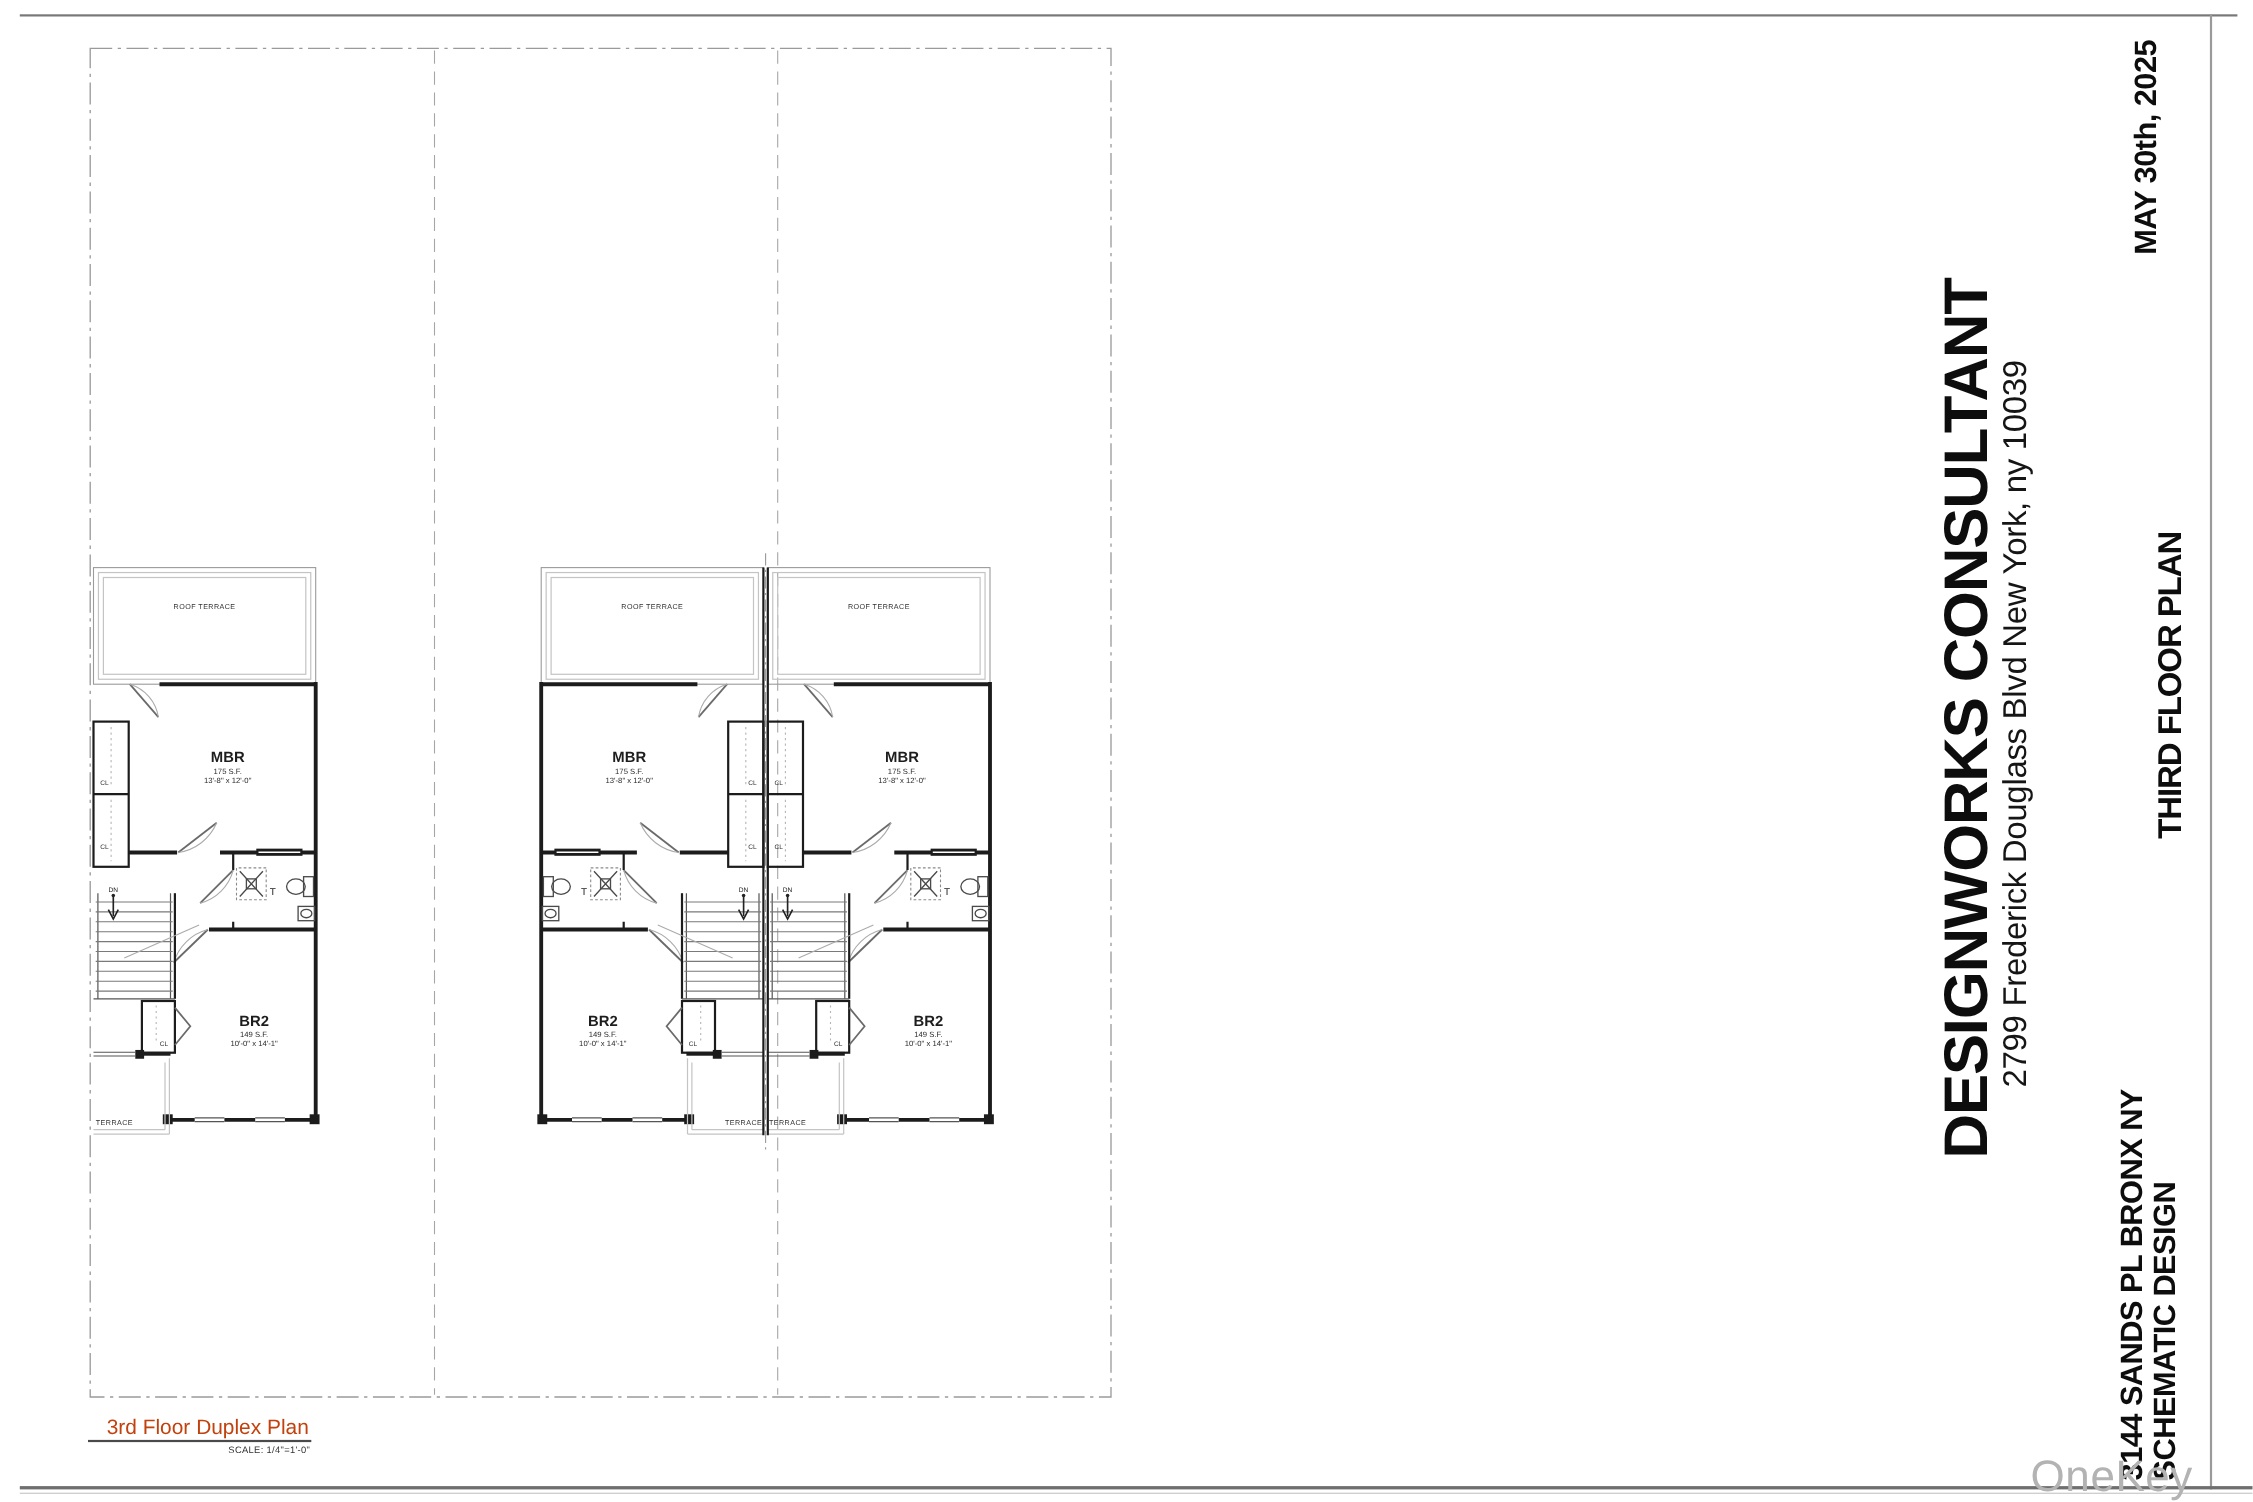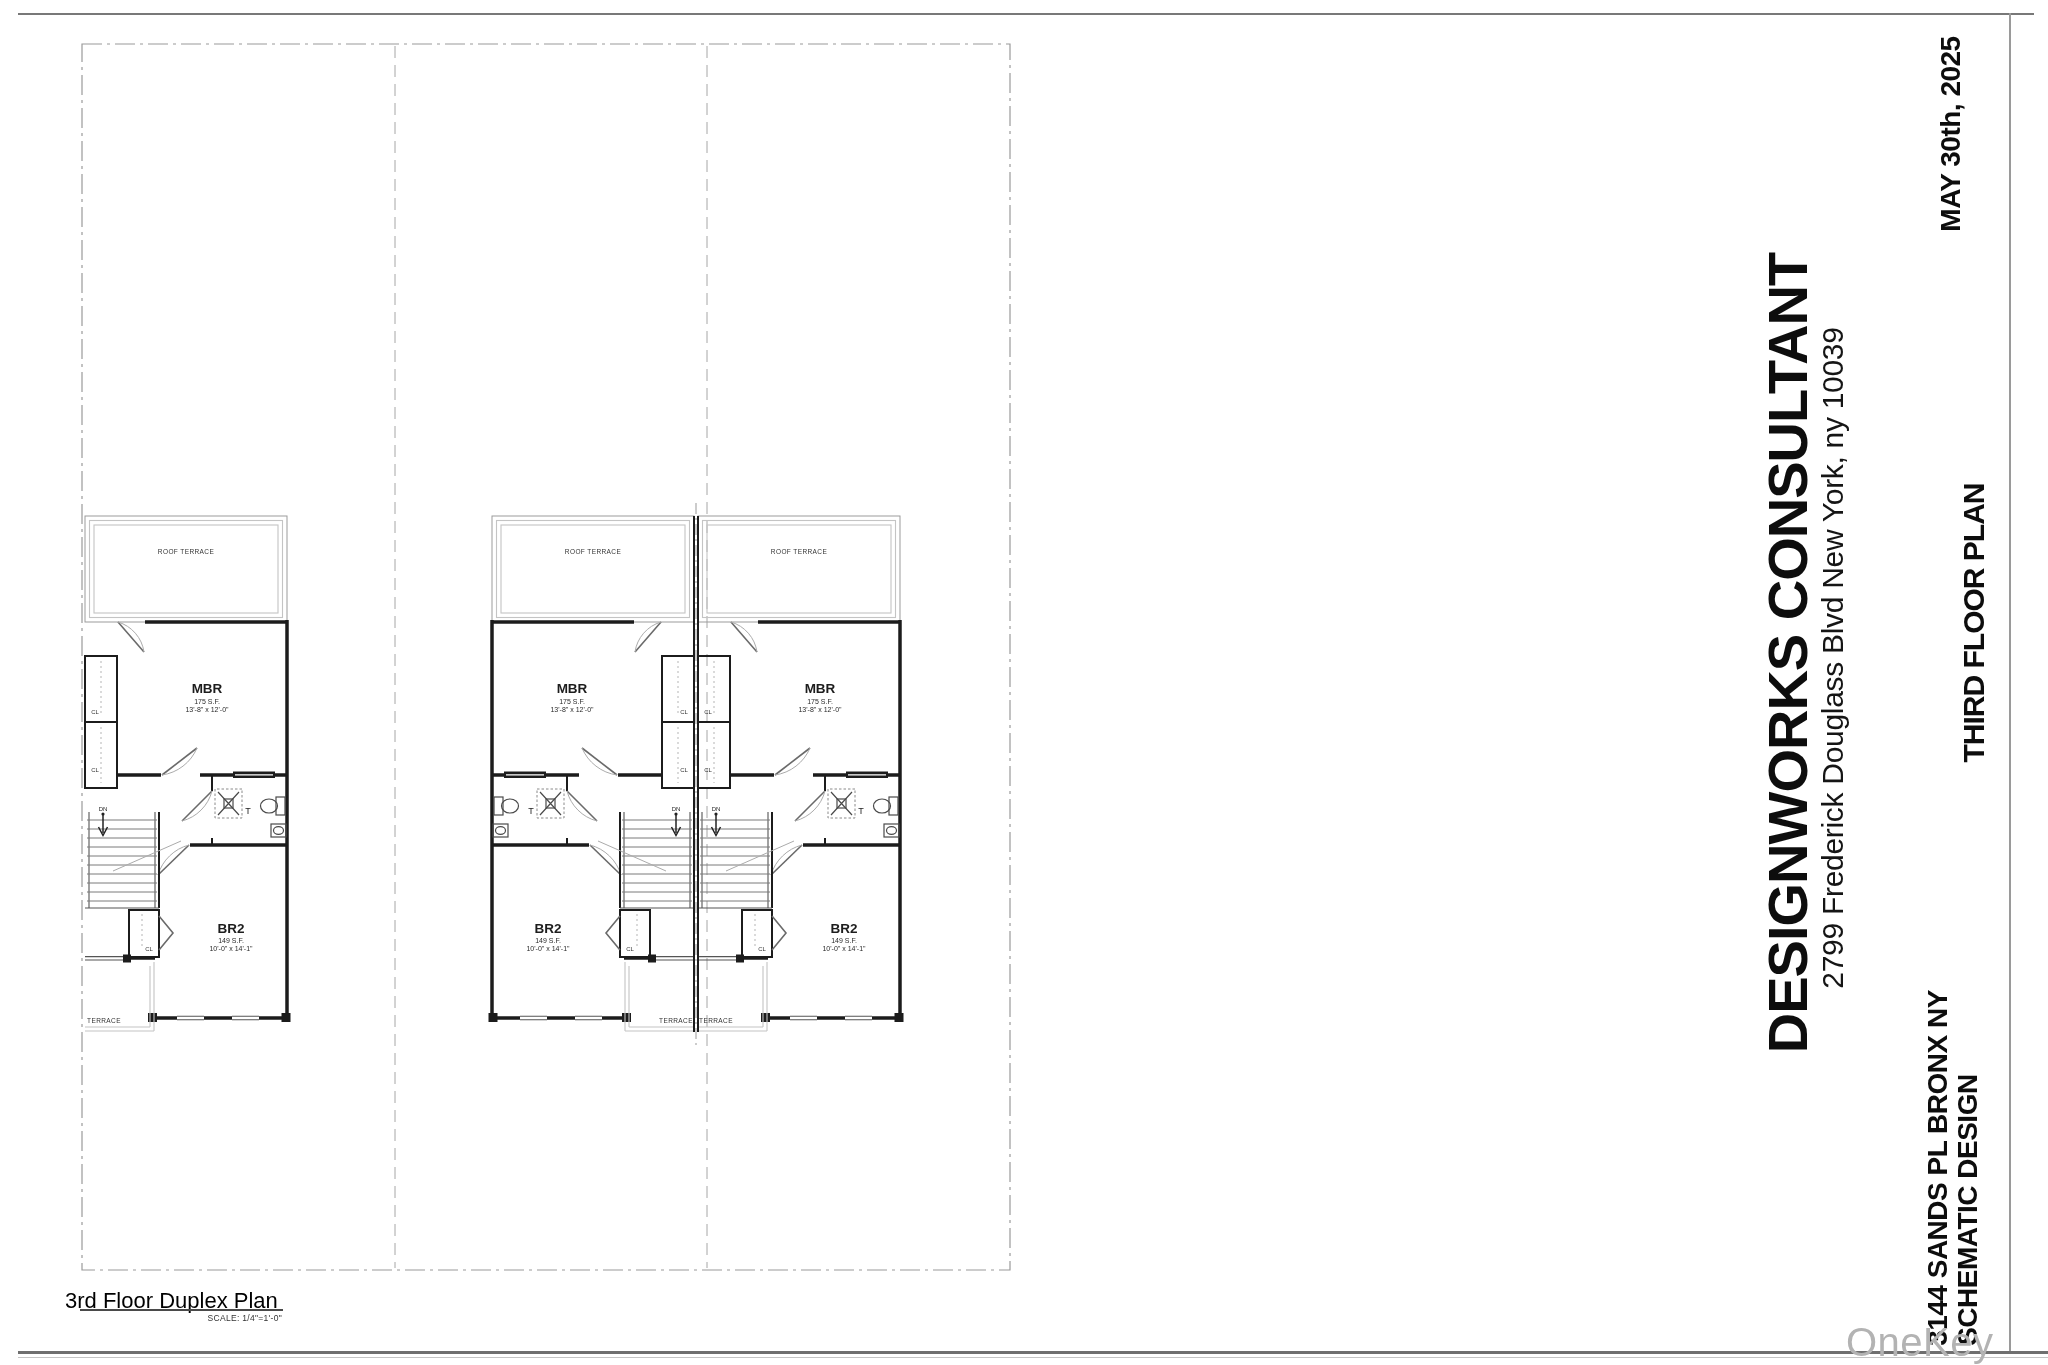--- a/index.html
+++ b/index.html
@@ -13,21 +13,21 @@
   #border-bottom2{left:18px;top:1357px;width:2030px;height:1px;background:#c4c4c4;}
   
   .rot{position:absolute;white-space:nowrap;transform:translate(-50%,-50%) rotate(-90deg);color:#0d0d0d;}
   #firm-name{left:1787px;top:653px;font-weight:700;font-size:56px;letter-spacing:-1px;}
   #firm-address{left:1833px;top:658px;font-weight:400;font-size:30px;letter-spacing:-.3px;color:#151515;}
   #sheet-date{left:1951px;top:134px;font-weight:700;font-size:28px;letter-spacing:-.5px;}
   #sheet-title{left:1974px;top:623px;font-weight:700;font-size:30px;letter-spacing:-1px;}
   #project-block{left:1953px;top:1168px;font-weight:700;font-size:28px;line-height:30px;
                  letter-spacing:-.5px;text-align:left;}
   
-  #drawing-title{left:65px;top:1288px;font-size:22px;color:#000000;}
+  #drawing-title{left:97px;top:1288px;font-size:19px;color:#c2410c;}
   #title-underline{left:80px;top:1309px;width:203px;height:2px;background:#4a4a4a;}
   #drawing-scale{left:160px;top:1313px;width:122px;text-align:right;font-size:8.5px;
                  letter-spacing:.3px;color:#333;}
   
   #watermark{left:1846px;top:1320px;font-size:40px;color:#b3b3b3;letter-spacing:.5px;z-index:5;}
   
   svg{position:absolute;left:0;top:0;}
   .w4{stroke:#1c1c1c;stroke-width:3.5;fill:none;}
   .w2{stroke:#1c1c1c;stroke-width:2;fill:none;}
   .w1{stroke:#555;stroke-width:1.1;fill:none;}

